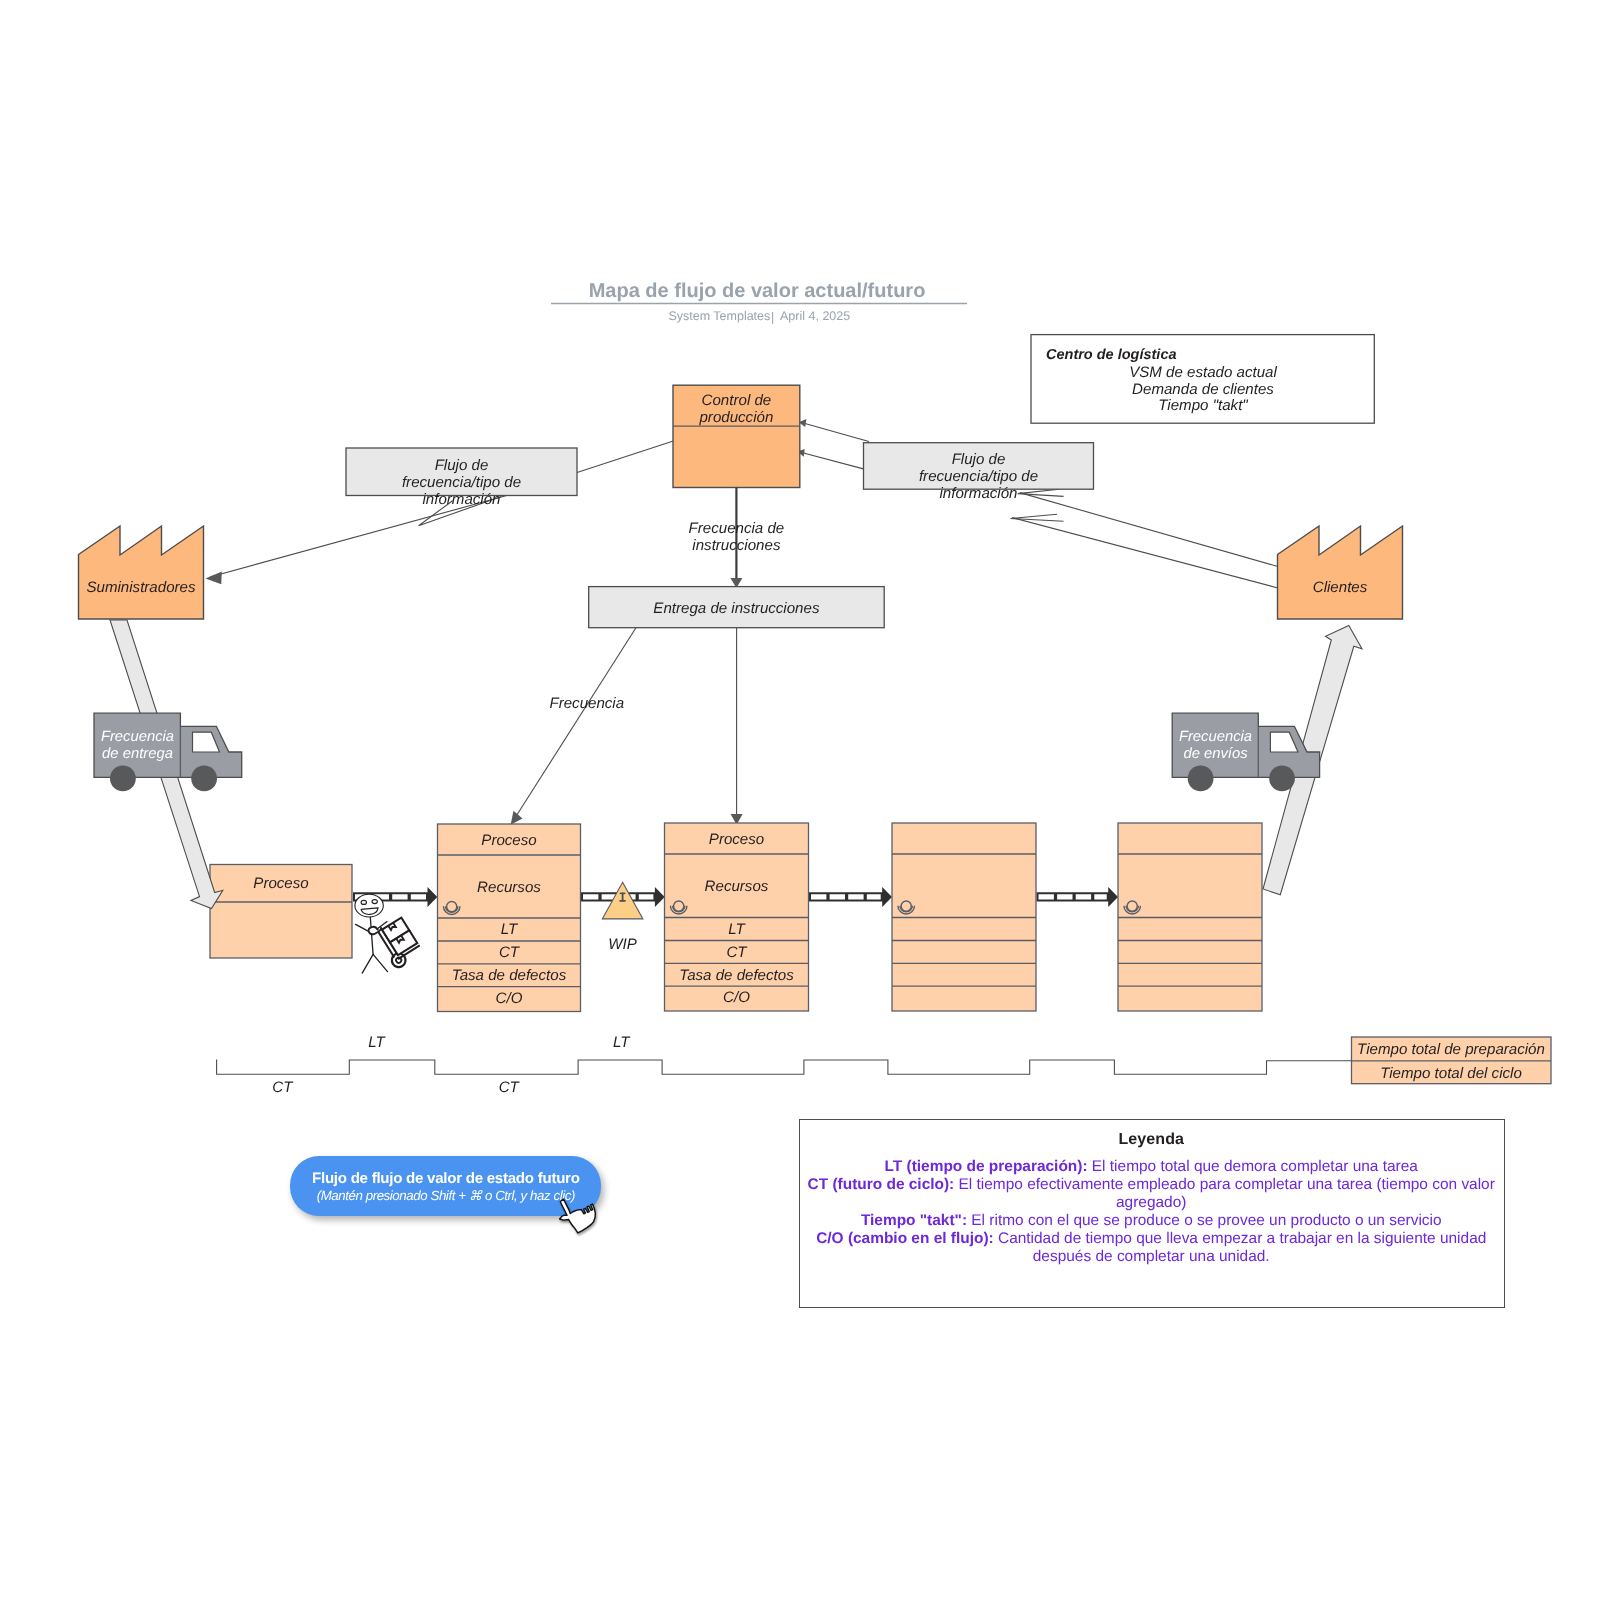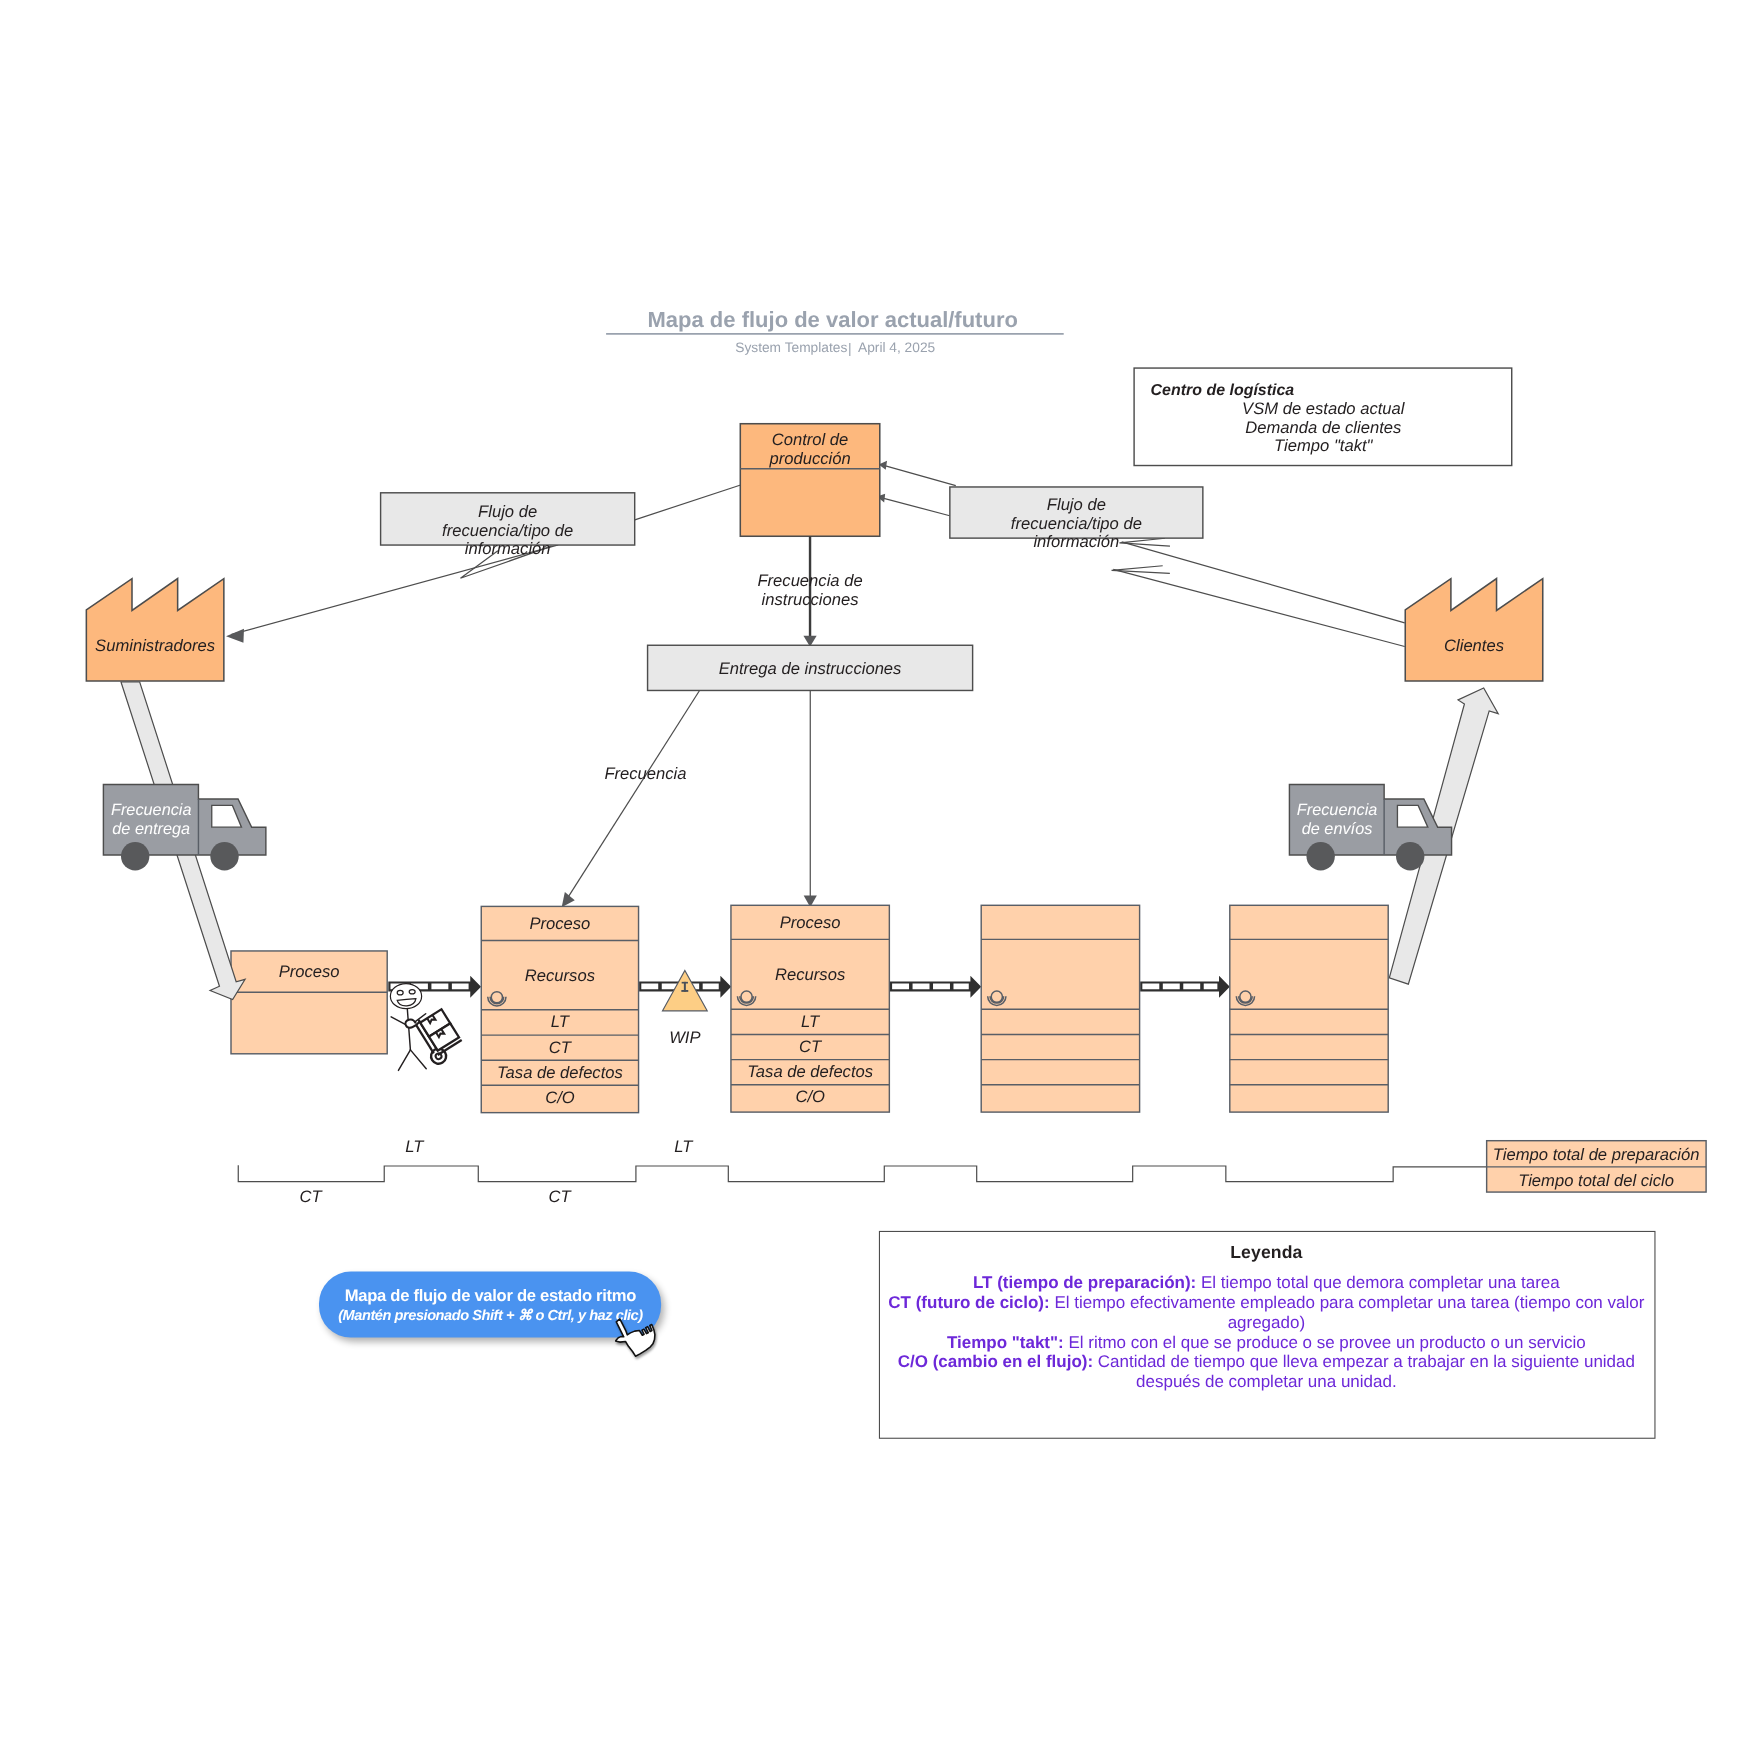--- a/index.html
+++ b/index.html
@@ -36,41 +36,41 @@
     display:flex;flex-direction:column;align-items:center;padding:11px 6px 0 4px;}
   .legend-title{font-size:16px;font-weight:bold;color:#231f20;margin-bottom:9px;letter-spacing:0.1px;}
   .legend-lines{font-size:15.45px;color:#6d28d9;text-align:center;line-height:1.165;width:100%;}
   .legend-lines b{font-weight:bold;}
 
   #btn{position:absolute;left:290.2px;top:1156.2px;width:311.3px;height:59.8px;border-radius:29px;
     background:#4a93f0;box-shadow:3px 4px 7px rgba(0,0,0,0.30);
     display:flex;flex-direction:column;align-items:center;justify-content:center;color:#fff;box-sizing:border-box;
     white-space:nowrap;padding-top:3px;}
   .btn-t1{font-size:15.1px;font-weight:bold;line-height:1.2;letter-spacing:-0.27px;}
-  .btn-t2{font-size:13.3px;font-style:italic;font-weight:bold;line-height:1.26;letter-spacing:-0.43px;}
+  .btn-t2{font-size:13.3px;font-style:italic;font-weight:normal;line-height:1.26;letter-spacing:-0.43px;}
   #cursor{position:absolute;left:558.5px;top:1198px;width:41px;height:39.2px;
     filter:drop-shadow(1.8px 2.6px 1.2px rgba(0,0,0,0.38));}
 </style>
 </head>
 <body>
 
 <div id="stage">
 
 <div id="legend-html">
   <div class="legend-title">Leyenda</div>
   <div class="legend-lines">
     <div><b>LT (tiempo de preparación):</b><span> El tiempo total que demora completar una tarea</span></div>
     <div><b>CT (futuro de ciclo):</b><span> El tiempo efectivamente empleado para completar una tarea (tiempo con valor agregado)</span></div>
     <div><b>Tiempo "takt":</b><span> El ritmo con el que se produce o se provee un producto o un servicio</span></div>
     <div><b>C/O (cambio en el flujo):</b><span> Cantidad de tiempo que lleva empezar a trabajar en la siguiente unidad después de completar una unidad.</span></div>
   </div>
 </div>
 
 <div id="btn">
-  <div class="btn-t1">Mapa de flujo de valor de estado ritmo</div>
+  <div class="btn-t1">Flujo de flujo de valor de estado futuro</div>
   <div class="btn-t2">(Mantén presionado Shift + ⌘ o Ctrl, y haz clic)</div>
 </div>
 
 <svg id="cursor" viewBox="0 0 46 44">
   <path d="M5.0,1.2 L1.4,4.2 L9.0,19.4
            L6.0,19.2 L3.4,20.4 L0.6,23.6 L5.0,24.8 L10.8,24.2
            L14.0,29.4 L18.0,34.4 L21.0,39.2
            L25.6,36.8 L31.4,33.2 L36.2,29.6 L38.8,26.6
            L40.4,22.2 L40.8,17.2 L39.8,12.4 L37.6,6.8
            L35.6,7.8 L37.8,13.0 L36.0,14.0 L33.4,9.0

